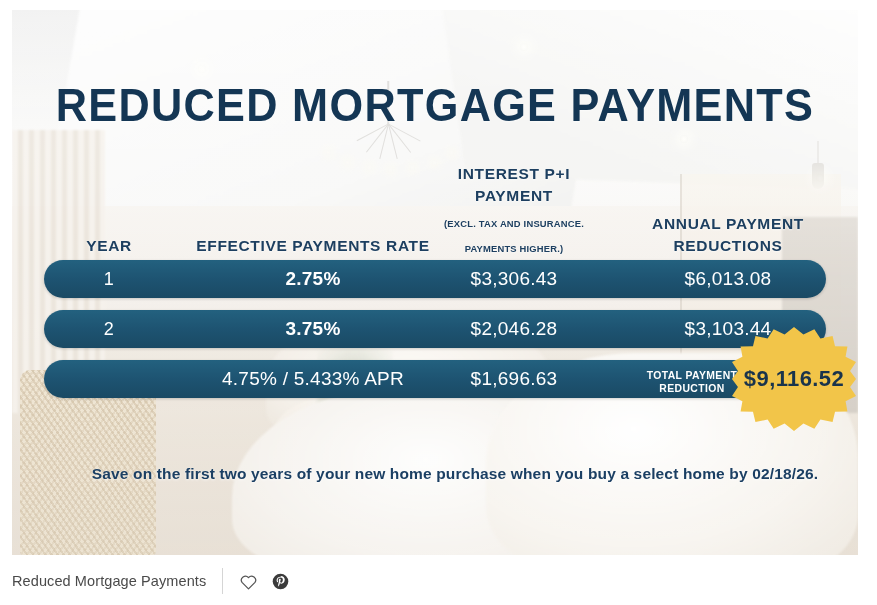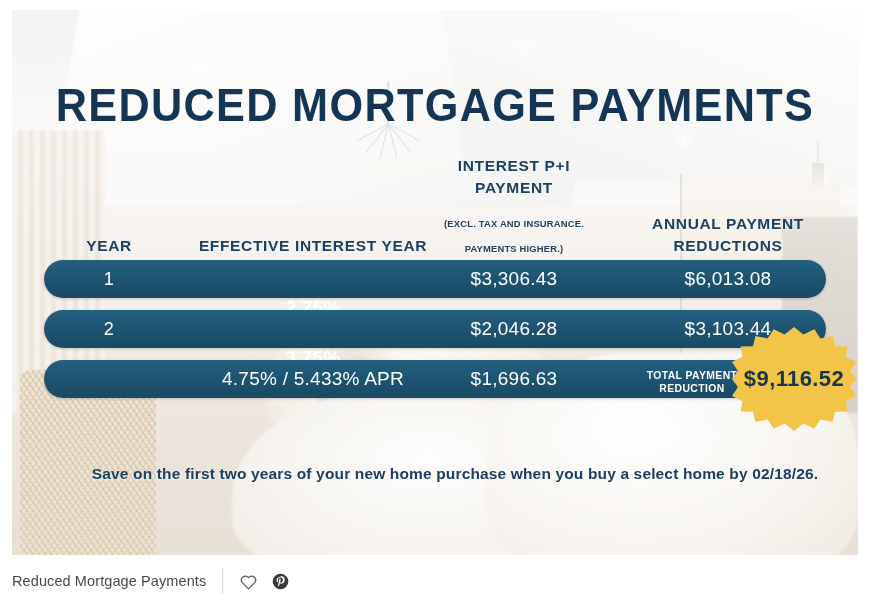--- a/index.html
+++ b/index.html
@@ -191,21 +191,21 @@
   .ch-year  { left: 12px;  width: 106px; }
   .ch-rate  { left: 120px; width: 298px; }
   .ch-pay   { left: 386px; width: 168px; bottom: 2px; }
   .ch-ann   { left: 570px; width: 228px; }
   .col-sub {
     display: block;
     font-size: 9.4px;
     font-weight: 700;
     letter-spacing: .2px;
     line-height: 1.38;
-    margin-top: 18px;
+    margin-top: 10px;
   }
 
   
   .rows { position: absolute; left: 32px; top: 250px; width: 782px; }
   .row {
     position: relative;
     height: 38px;
     margin-bottom: 12px;
     background: linear-gradient(180deg,#23617f 0%, #1d5270 55%, #1a4a64 100%);
     border-radius: 19px;
@@ -217,21 +217,21 @@
     color: #ffffff;
     font-family: "Liberation Sans Narrow", "Liberation Sans", sans-serif;
     font-size: 19px;
     letter-spacing: .25px;
     white-space: nowrap;
   }
   .c-year { left: 12px;  width: 106px; font-size: 18px; }
   .c-rate { left: 120px; width: 298px; }
   .c-pay  { left: 386px; width: 168px; }
   .c-ann  { left: 570px; width: 228px; }
-  .row-1 .c-rate, .row-2 .c-rate { font-weight: 700; margin-top: 29px; }
+  .row-1 .c-rate, .row-2 .c-rate { font-weight: 700; }
   .total-label {
     position: absolute; left: 576px; top: 0; height: 44px; width: 144px;
     display: flex; flex-direction: column; align-items: center; justify-content: center;
     color: #ffffff;
     font-family: "Liberation Sans Narrow", "Liberation Sans", sans-serif;
     font-size: 10.4px; font-weight: 700; letter-spacing: .4px; line-height: 1.25;
     text-align: center;
   }
 
   
@@ -348,21 +348,21 @@
       <div class="bg-wash"></div>
     </div>
 
     <div class="content">
 
       <div class="promo-title">REDUCED MORTGAGE PAYMENTS</div>
 
       <div class="headers">
         <div class="col-head ch-year">YEAR</div>
 
-        <div class="col-head ch-rate">EFFECTIVE INTEREST YEAR</div>
+        <div class="col-head ch-rate">EFFECTIVE PAYMENTS RATE</div>
 
         <div class="col-head ch-pay">
           <span>INTEREST P+I</span><br>
           <span>PAYMENT</span>
           <span class="col-sub">(EXCL. TAX AND INSURANCE.</span>
           <span class="col-sub" style="margin-top:12px">PAYMENTS HIGHER.)</span>
         </div>
 
         <div class="col-head ch-ann">
           <span>ANNUAL PAYMENT</span><br>

